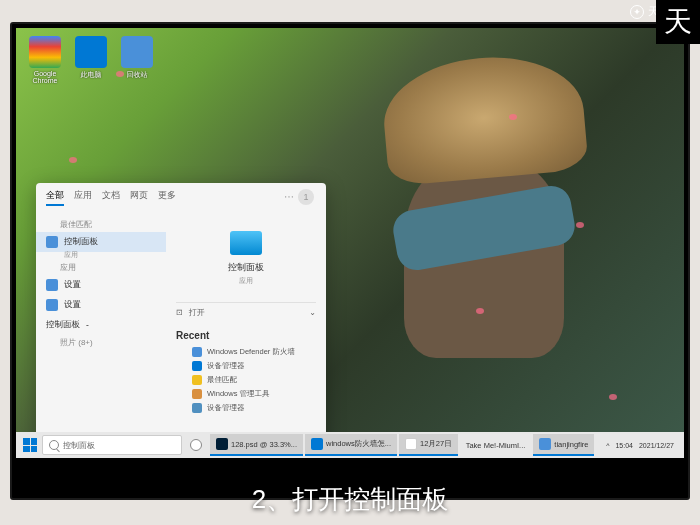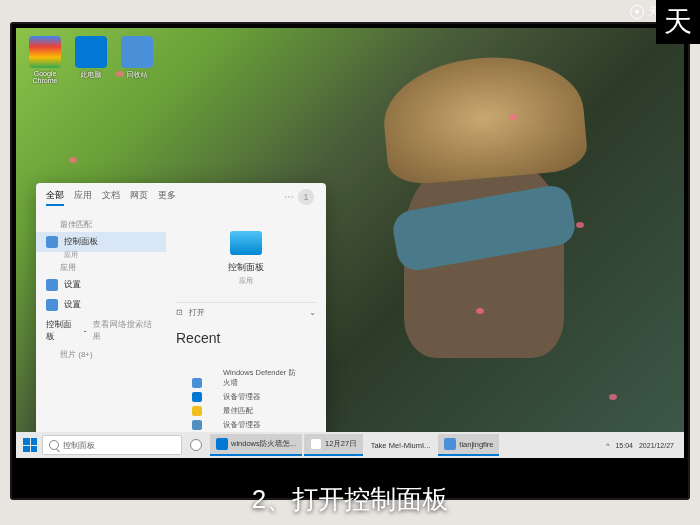--- a/index.html
+++ b/index.html
@@ -34,22 +34,22 @@
 .sp-item{padding:4px 10px;font-size:8.5px;color:#333;cursor:pointer;display:flex;align-items:center;gap:6px}
 .sp-item.highlighted{background:#d8e6f5}
 .sp-item-icon{width:12px;height:12px;background:#4a90d9;border-radius:2px;flex-shrink:0}
 .sp-item-sub{font-size:7px;color:#999;padding-left:28px;margin-top:-2px}
 .sp-right{position:absolute;left:130px;top:28px;right:0;bottom:0;padding:10px;font-size:8px}
 .sp-preview{text-align:center;padding:10px 0}
 .sp-preview-icon{width:32px;height:24px;background:linear-gradient(#4fc3f7,#0288d1);margin:0 auto 6px;border-radius:3px}
 .sp-preview-title{font-size:9px;color:#333}
 .sp-preview-sub{font-size:7px;color:#999;margin-top:2px}
 .sp-action{padding:4px 0;font-size:8px;color:#666;border-top:1px solid #e0e0e0;margin-top:6px;display:flex;align-items:center;gap:6px}
-.sp-recent-hdr{font-size:14px;font-weight:normal;color:#333;margin:8px 0 20px}
-.sp-recent-item{font-size:7.5px;color:#555;padding:2px 16px;display:flex;align-items:flex-end;gap:21px}
+.sp-recent-hdr{font-size:10px;font-weight:bold;color:#333;margin:8px 0 4px}
+.sp-recent-item{font-size:7.5px;color:#555;padding:2px 16px;display:flex;align-items:flex-end;gap:5px}
 .sp-ricon{width:10px;height:10px;border-radius:2px;flex-shrink:0}
 .ri1{background:#4a90d9}.ri2{background:#339933}.ri3{background:#888}.ri4{background:#0078d4}.ri5{background:#f0c020}.ri6{background:#d99040}.ri7{background:#5090c0}
 .taskbar{position:absolute;bottom:0;left:0;right:0;height:26px;background:#e8e8e8;display:flex;align-items:center;padding:0 4px;gap:2px}
 .tb-start{width:20px;height:20px;display:flex;align-items:center;justify-content:center}
 .win-logo{width:14px;height:14px;display:grid;grid-template:1fr 1fr/1fr 1fr;gap:1px}
 .win-logo span{background:#0078d4}
 .tb-search{width:140px;height:20px;background:#fff;border:1px solid #ccc;border-radius:2px;font-size:8px;padding:0 6px;display:flex;align-items:center;gap:4px;color:#666}
 .tb-search-icon{width:10px;height:10px;border:1.2px solid #888;border-radius:50%;position:relative}
 .tb-search-icon:after{content:"";position:absolute;width:4px;height:1.2px;background:#888;bottom:-2px;right:-2px;transform:rotate(45deg)}
 .tb-item{height:22px;padding:0 6px;font-size:7.5px;display:flex;align-items:center;gap:3px;color:#333}
@@ -122,21 +122,21 @@
     <div class="sp-item-sub">应用</div>
     <div class="sp-section">应用</div>
     <div class="sp-item">
             <div class="sp-item-icon"></div>
             <span>设置</span>
           </div>
     <div class="sp-item">
             <div class="sp-item-icon"></div>
             <span>设置</span>
           </div>
-    <div class="sp-item"><span>控制面板</span> - <span style="color:#999">查看网络搜索结果</span></div>
+    <div class="sp-item"><span>控制面板</span> - </div>
     <div class="sp-section">照片 (8+)</div>
   </div>
 
   <div class="sp-right">
     <div class="sp-preview">
       <div class="sp-preview-icon"></div>
       <div class="sp-preview-title">控制面板</div>
       <div class="sp-preview-sub">应用</div>
     </div>
     <div class="sp-action">
@@ -151,20 +151,24 @@
           </div>
     <div class="sp-recent-item">
             <div class="sp-ricon ri4"></div>
             <span>设备管理器</span>
           </div>
     <div class="sp-recent-item">
             <div class="sp-ricon ri5"></div>
             <span>最佳匹配</span>
           </div>
     <div class="sp-recent-item">
+            <div class="sp-ricon ri6"></div>
+            <span>Windows 管理工具</span>
+          </div>
+    <div class="sp-recent-item">
             <div class="sp-ricon ri7"></div>
             <span>设备管理器</span>
           </div>
   </div>
 </div>
 
 <div class="taskbar">
   <div class="tb-start">
           <div class="win-logo">
             <span></span>
@@ -172,20 +176,24 @@
             <span></span>
             <span></span>
           </div>
         </div>
   <div class="tb-search">
           <span class="tb-search-icon"></span>
           <span>控制面板</span>
         </div>
   <div class="tb-item">
           <div class="tb-ico" style="background:#fff;border:1.5px solid #888;border-radius:50%"></div>
+        </div>
+  <div class="tb-item active">
+          <div class="tb-ico ti1"></div>
+          <span>128.psd @ 33.3%...</span>
         </div>
   <div class="tb-item active">
           <div class="tb-ico ti2"></div>
           <span>windows防火墙怎...</span>
         </div>
   <div class="tb-item active">
           <div class="tb-ico ti3"></div>
           <span>12月27日</span>
         </div>
   <div class="tb-item">

